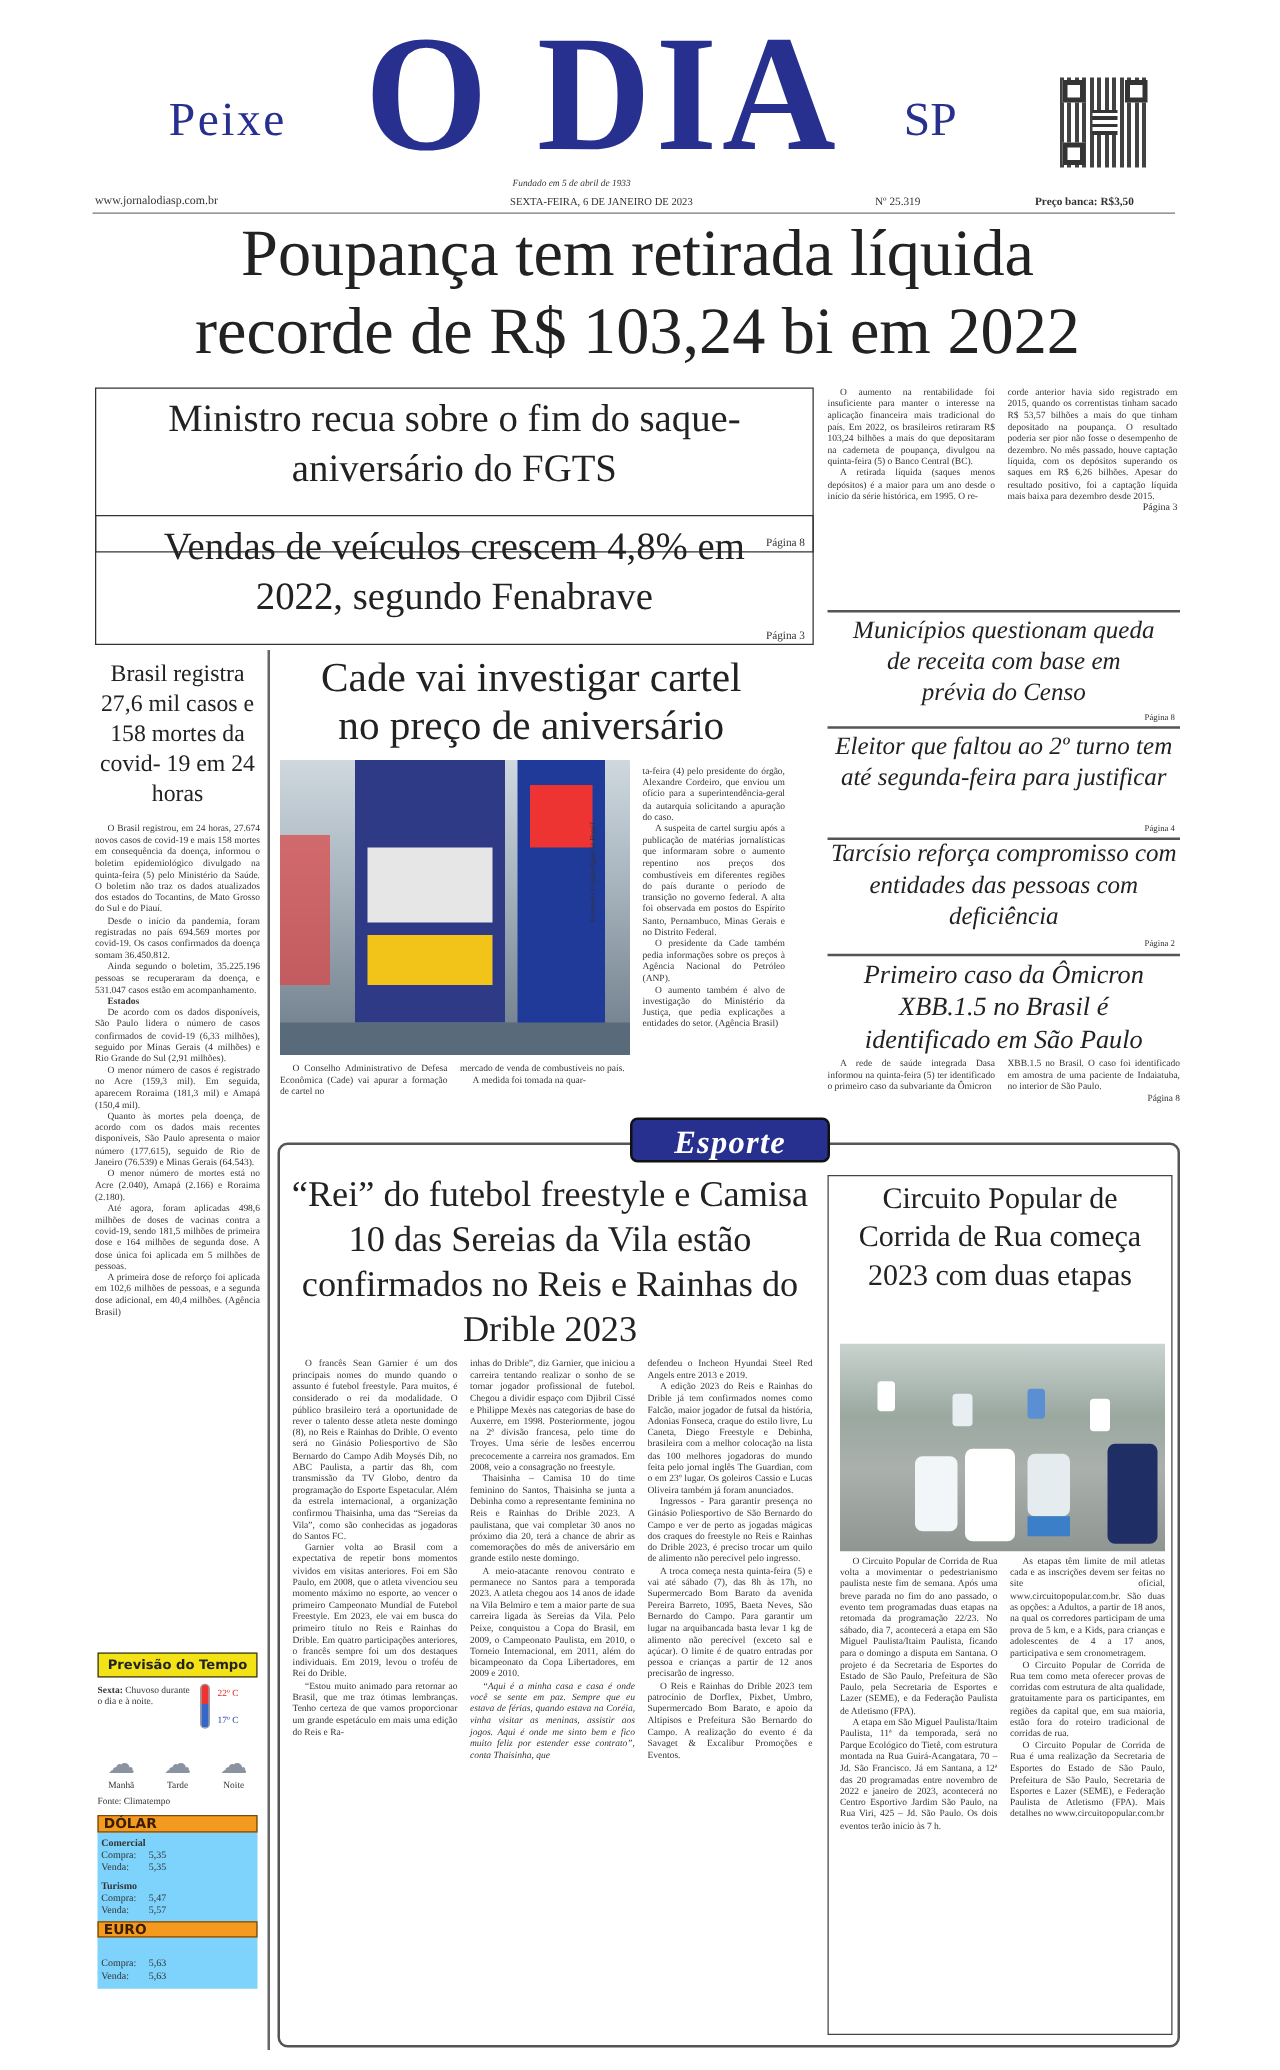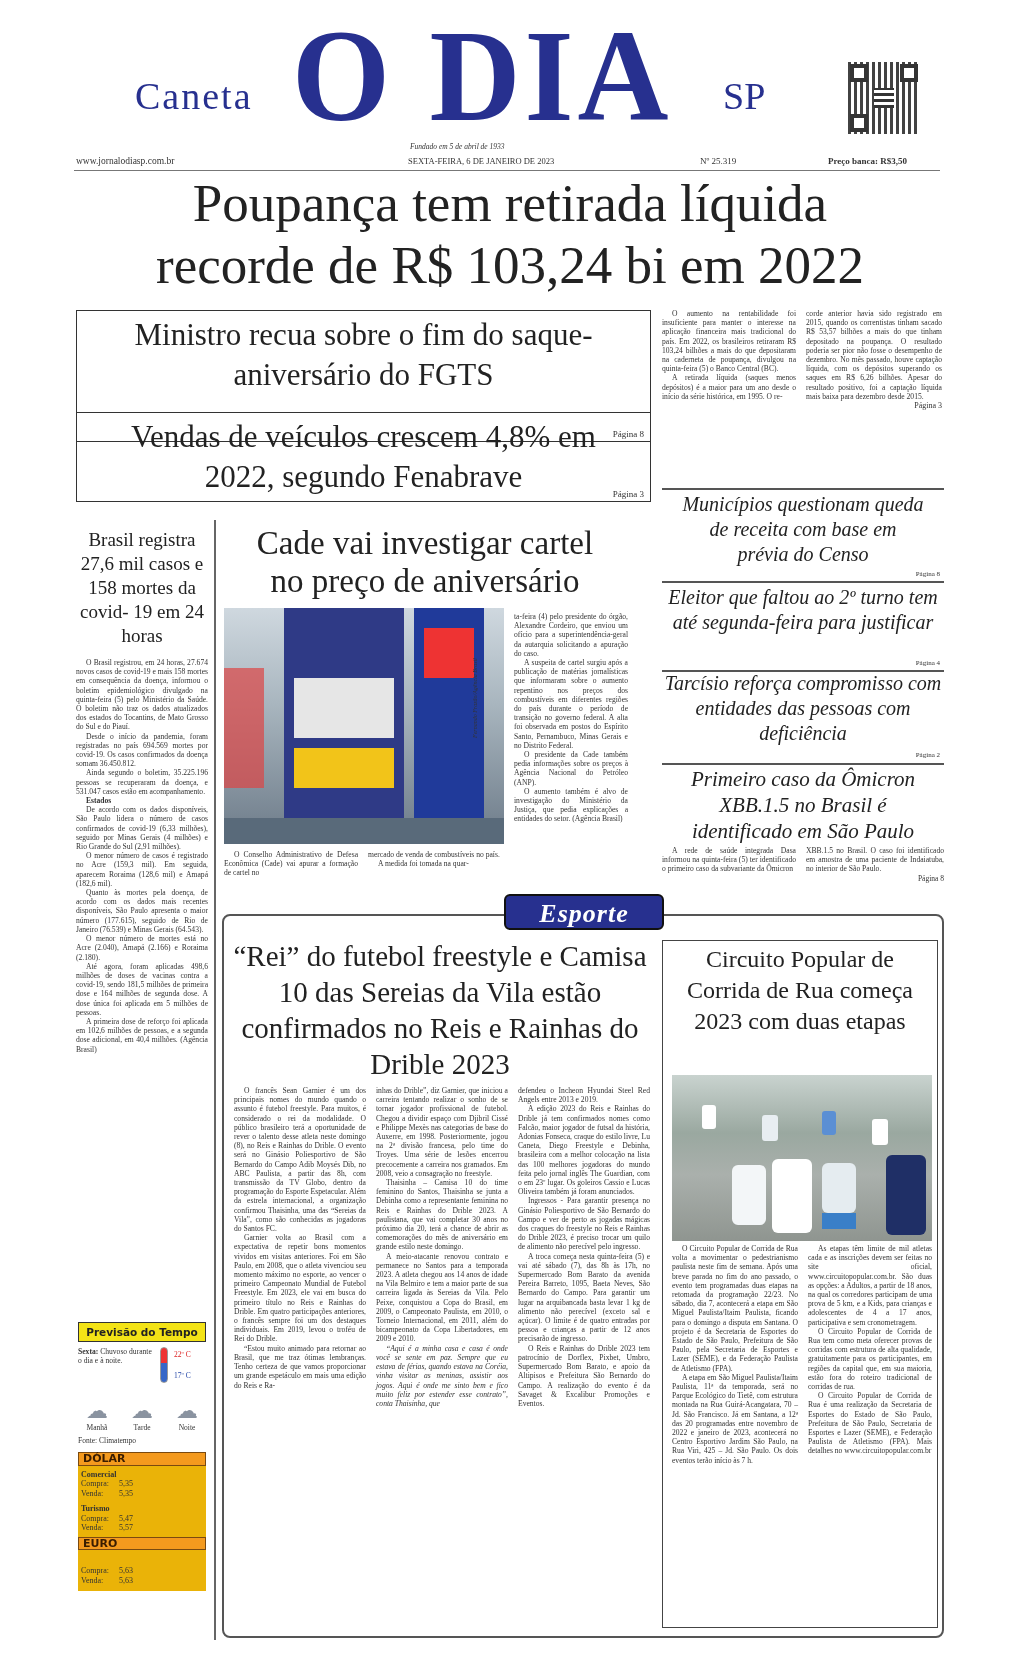--- a/index.html
+++ b/index.html
@@ -13,21 +13,21 @@
   .pg { font-size: 9px; text-align: right; color: #333; }
   .box { border: 1.5px solid #333; position: absolute; }
   .hl { text-align: center; color: #222; }
   .ital { font-style: italic; }
   .rule { position: absolute; height: 2px; background: #555; }
 </style>
 </head>
 <body>
 
 <div class="abs" style="left:0;top:0;width:1024px;height:170px;">
-  <div class="abs" style="left:135px;top:74px;font-size:38px;letter-spacing:2px;color:#27308f;">Caneta</div>
+  <div class="abs" style="left:135px;top:74px;font-size:38px;letter-spacing:2px;color:#27308f;">Peixe</div>
   <div class="abs" style="left:292px;top:16px;font-size:126px;font-weight:bold;line-height:120px;color:#27308f;letter-spacing:4px;transform:scaleY(1.05);">O DIA</div>
   <div class="abs" style="left:723px;top:74px;font-size:38px;color:#27308f;">SP</div>
   <div class="abs" style="left:848px;top:62px;width:72px;height:72px;background:
        repeating-linear-gradient(90deg,#222 0 3px,#fff 3px 6px),#fff;opacity:.85;">
     <div style="position:absolute;left:2px;top:2px;width:18px;height:18px;border:4px solid #111;background:#fff;"></div>
     <div style="position:absolute;right:2px;top:2px;width:18px;height:18px;border:4px solid #111;background:#fff;"></div>
     <div style="position:absolute;left:2px;bottom:2px;width:18px;height:18px;border:4px solid #111;background:#fff;"></div>
     <div style="position:absolute;left:26px;top:26px;width:20px;height:20px;background:repeating-linear-gradient(0deg,#111 0 3px,#fff 3px 6px);"></div>
   </div>
   <div class="abs" style="left:410px;top:142px;font-size:7.5px;font-style:italic;color:#333;">Fundado em 5 de abril de 1933</div>
@@ -40,21 +40,21 @@
 
 <div class="abs hl" style="left:70px;top:172px;width:880px;font-size:53px;line-height:62px;">
   <div>Poupança tem retirada líquida</div>
   <div>recorde de R$ 103,24 bi em 2022</div>
 </div>
 
 <div class="box" style="left:76px;top:310px;width:575px;height:132px;">
   <div class="hl" style="position:absolute;left:50px;right:50px;top:4px;font-size:31px;line-height:40px;">Ministro recua sobre o fim do saque-aniversário do FGTS</div>
   <div class="pg" style="position:absolute;right:6px;bottom:2px;">Página 8</div>
 </div>
-<div class="box" style="left:76px;top:412px;width:575px;height:90px;">
+<div class="box" style="left:76px;top:412px;width:575px;height:104px;">
   <div class="hl" style="position:absolute;left:20px;right:20px;top:4px;font-size:31px;line-height:40px;">Vendas de veículos crescem 4,8% em 2022, segundo Fenabrave</div>
   <div class="pg" style="position:absolute;right:6px;bottom:2px;">Página 3</div>
 </div>
 
 <div class="col txt" style="left:662px;top:309px;width:134px;">
   <p>O aumento na rentabilidade foi insuficiente para manter o interesse na aplicação financeira mais tradicional do país. Em 2022, os brasileiros retiraram R$ 103,24 bilhões a mais do que depositaram na caderneta de poupança, divulgou na quinta-feira (5) o Banco Central (BC).</p>
   <p>A retirada líquida (saques menos depósitos) é a maior para um ano desde o início da série histórica, em 1995. O re-</p>
 </div>
 <div class="col txt" style="left:806px;top:309px;width:136px;">
   <p style="text-indent:0">corde anterior havia sido registrado em 2015, quando os correntistas tinham sacado R$ 53,57 bilhões a mais do que tinham depositado na poupança. O resultado poderia ser pior não fosse o desempenho de dezembro. No mês passado, houve captação líquida, com os depósitos superando os saques em R$ 6,26 bilhões. Apesar do resultado positivo, foi a captação líquida mais baixa para dezembro desde 2015.</p>
@@ -63,21 +63,21 @@
 <div class="rule" style="left:662px;top:488px;width:282px;"></div>
 
 <div class="col" style="left:76px;top:528px;width:132px;">
   <div class="hl" style="font-size:19px;line-height:24px;margin-bottom:10px;">Brasil registra 27,6 mil casos e 158 mortes da covid- 19 em 24 horas</div>
   <div class="txt">
     <p>O Brasil registrou, em 24 horas, 27.674 novos casos de covid-19 e mais 158 mortes em consequência da doença, informou o boletim epidemiológico divulgado na quinta-feira (5) pelo Ministério da Saúde. O boletim não traz os dados atualizados dos estados do Tocantins, de Mato Grosso do Sul e do Piauí.</p>
     <p>Desde o início da pandemia, foram registradas no país 694.569 mortes por covid-19. Os casos confirmados da doença somam 36.450.812.</p>
     <p>Ainda segundo o boletim, 35.225.196 pessoas se recuperaram da doença, e 531.047 casos estão em acompanhamento.</p>
     <p><b>Estados</b></p>
     <p>De acordo com os dados disponíveis, São Paulo lidera o número de casos confirmados de covid-19 (6,33 milhões), seguido por Minas Gerais (4 milhões) e Rio Grande do Sul (2,91 milhões).</p>
-    <p>O menor número de casos é registrado no Acre (159,3 mil). Em seguida, aparecem Roraima (128,6 mil) e Amapá (182,6 mil).</p>
+    <p>O menor número de casos é registrado no Acre (159,3 mil). Em seguida, aparecem Roraima (181,3 mil) e Amapá (150,4 mil).</p>
     <p>Quanto às mortes pela doença, de acordo com os dados mais recentes disponíveis, São Paulo apresenta o maior número (177.615), seguido de Rio de Janeiro (76.539) e Minas Gerais (64.543).</p>
     <p>O menor número de mortes está no Acre (2.040), Amapá (2.166) e Roraima (2.180).</p>
     <p>Até agora, foram aplicadas 498,6 milhões de doses de vacinas contra a covid-19, sendo 181,5 milhões de primeira dose e 164 milhões de segunda dose. A dose única foi aplicada em 5 milhões de pessoas.</p>
     <p>A primeira dose de reforço foi aplicada em 102,6 milhões de pessoas, e a segunda dose adicional, em 40,4 milhões. (Agência Brasil)</p>
   </div>
 </div>
 <div class="abs" style="left:214px;top:520px;width:2px;height:1120px;background:#666;"></div>
 
 <div class="abs" style="left:78px;top:1322px;width:128px;">
   <div style="background:#f3e316;border:1.5px solid #333;font-family:'DejaVu Sans',sans-serif;font-weight:bold;font-size:10.5px;text-align:center;padding:3px 0;color:#222;">Previsão do Tempo</div>
@@ -100,21 +100,21 @@
       <div style="font-size:7.5px;color:#333;">Tarde</div>
     </div>
     <div style="width:38px;text-align:center;">
       <div style="font-size:22px;color:#8a93a0;line-height:24px;">☁</div>
       <div style="font-size:7.5px;color:#333;">Noite</div>
     </div>
   </div>
   <div style="font-size:7.5px;color:#333;margin-top:4px;">Fonte: Climatempo</div>
 </div>
 
-<div class="abs" style="left:78px;top:1452px;width:128px;background:#eab308;font-size:8px;line-height:9.5px;color:#333;padding-bottom:6px;">
+<div class="abs" style="left:78px;top:1452px;width:128px;background:#7dd3fc;font-size:8px;line-height:9.5px;color:#333;padding-bottom:6px;">
   <div style="background:#f49a1e;border:1px solid #7a4a10;font-family:'DejaVu Sans',sans-serif;font-weight:bold;font-size:11px;padding:1px 4px;color:#3a1d00;">DÓLAR</div>
   <div style="padding:4px 3px 0;">
     <div style="font-weight:bold;">Comercial</div>
     <div><span style="display:inline-block;width:38px;">Compra:</span><span>5,35</span></div>
     <div><span style="display:inline-block;width:38px;">Venda:</span><span>5,35</span></div>
     <div style="font-weight:bold;margin-top:6px;">Turismo</div>
     <div><span style="display:inline-block;width:38px;">Compra:</span><span>5,47</span></div>
     <div><span style="display:inline-block;width:38px;">Venda:</span><span>5,57</span></div>
   </div>
   <div style="background:#f49a1e;border:1px solid #7a4a10;font-family:'DejaVu Sans',sans-serif;font-weight:bold;font-size:11px;padding:1px 4px;color:#3a1d00;margin-top:4px;">EURO</div>

